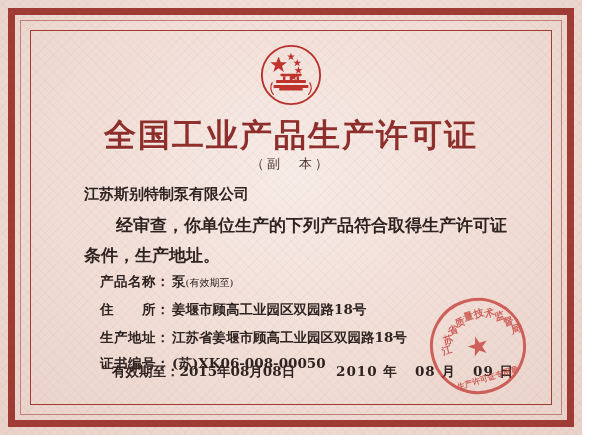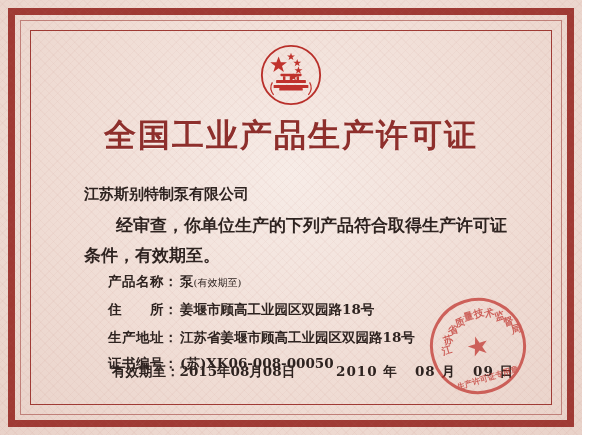--- a/index.html
+++ b/index.html
@@ -133,21 +133,20 @@
   .field-row {
     position: relative;
     height: 26px;
     line-height: 26px;
     white-space: nowrap;
   }
   .field-label {
     display: inline-block;
     font-weight: bold;
     letter-spacing: 0.5px;
-    margin-left: 8px;
   }
   .field-label.spaced {
     letter-spacing: 0.5px;
   }
   .field-value {
     display: inline-block;
     font-weight: bold;
     margin-left: 2px;
   }
   .field-note {
@@ -277,26 +276,27 @@
           <rect x="31" y="71" width="38" height="4" rx="1"></rect>
         </g>
         <g stroke="#c0322c" stroke-width="2" fill="none">
           <path d="M20 62 q-6 10 2 20"></path>
           <path d="M80 62 q6 10 -2 20"></path>
         </g>
       </svg>
     </div>
 
     <div class="title">全国工业产品生产许可证</div>
+    <div class="subtitle">（副　本）</div>
 
     <div class="company">江苏斯别特制泵有限公司</div>
 
     <div class="statement">
       <span class="indent"></span><span>经审查，你单位生产的下列产品符合取得生产许可证</span><br>
-      <span>条件，有效期至。</span>
+      <span>条件，生产地址。</span>
     </div>
 
     <div class="fields">
 
       <div class="field-row">
         <span class="field-label">产品名称：</span><span class="field-value">泵</span><span class="field-note">(有效期至)</span>
       </div>
 
       <div class="field-row" style="height:30px;line-height:30px;">
         <span class="field-label spaced">住　　所：</span><span class="field-value">姜堰市顾高工业园区双园路18号</span>

